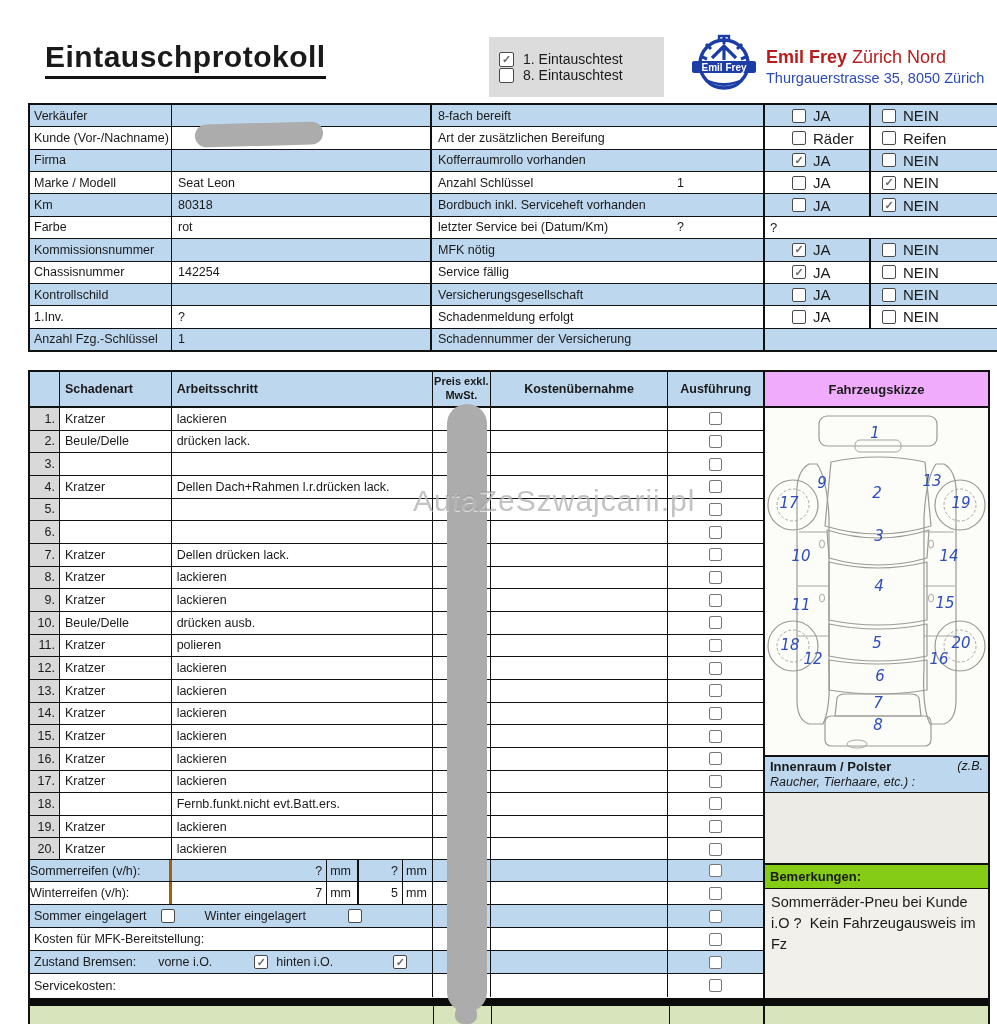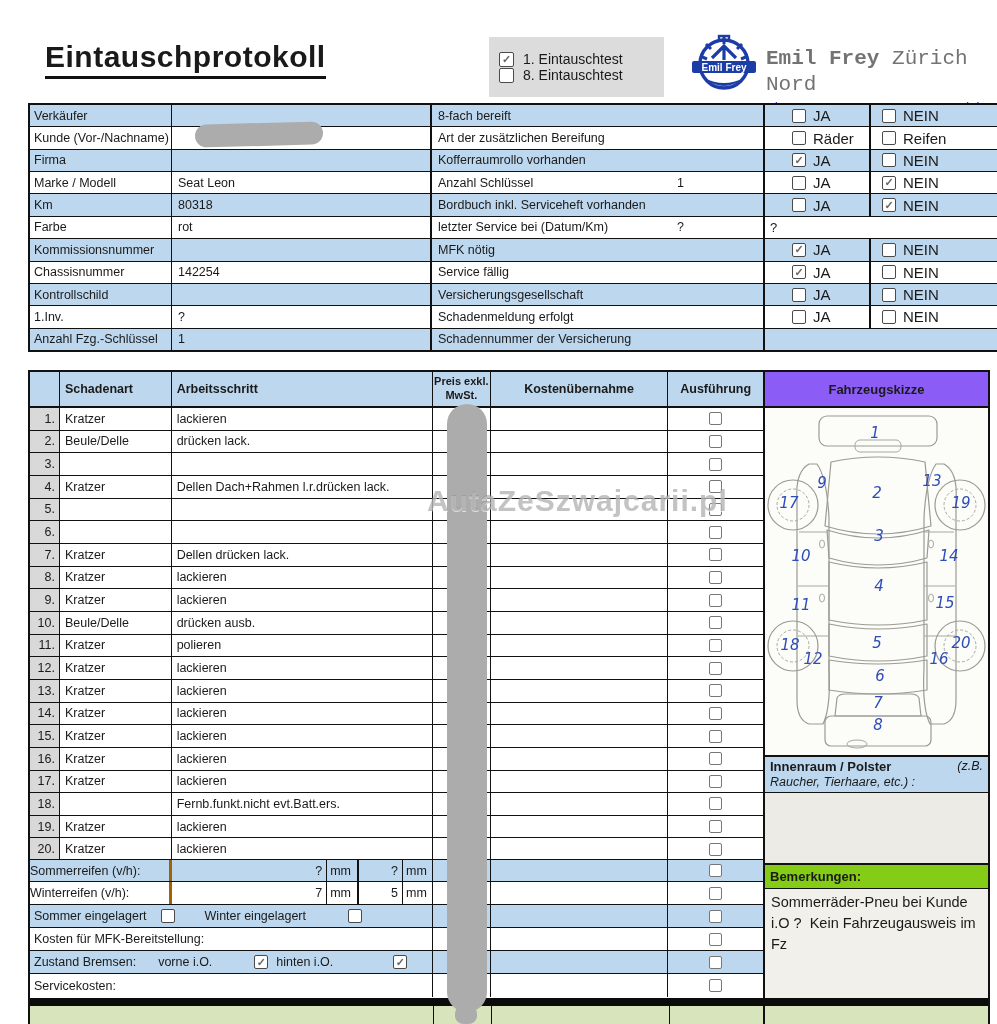--- a/index.html
+++ b/index.html
@@ -7,21 +7,21 @@
   .page { position:relative; width:997px; height:1024px; background:#fff; overflow:hidden; }
 
   
   .title { position:absolute; left:45px; top:40px; font-size:30px; font-weight:bold; letter-spacing:.5px;
            border-bottom:3px solid #111; padding-bottom:2px; }
   .testsbox { position:absolute; left:489px; top:37px; width:175px; height:60px; background:#dcdcdc;
               display:flex; flex-direction:column; justify-content:center; padding:4px 10px; }
   .testrow { display:flex; align-items:center; gap:9px; font-size:14px; }
   .logo { position:absolute; left:686px; top:34px; }
   .cotext { position:absolute; left:766px; top:46px; line-height:1.25; }
-  .coline1 { font-size:21px; color:#737373;font-family:Liberation Mono, monospace; }
+  .coline1 { font-size:18px; color:#b91c1c; }
   .coline1 b { font-weight:bold; }
   .coline2 { font-size:14.5px; color:#2b4bb5; }
 
   
   .cb { display:inline-flex; align-items:center; justify-content:center; flex:none;
         width:14px; height:14px; background:#fff; border:1.6px solid #4a4a4a; border-radius:2px; }
   .cb.big { width:15px; height:15px; }
   .cb.checked::after { content:"✓"; font-size:11px; color:#6b6b6b; font-weight:bold; line-height:1; }
 
   
@@ -76,21 +76,21 @@
   .sp-v2 { width:44px; border-right:1px solid #111; justify-content:flex-end; padding-right:4px; }
   .sp-mm2 { width:30px; border-right:1px solid #111; padding-left:3px; }
   .sp-merge { width:404px; border-right:1px solid #111; padding-left:4px; gap:8px; }
   .sp-pre { width:58px; border-right:1px solid #111; }
   .sp-kos { width:178px; border-right:1px solid #111; }
   .sp-aus { width:95px; justify-content:center; }
   .sp-aus .cb { width:13px; height:13px; border-color:#777; }
 
   
   .dright { width:223px; display:flex; flex-direction:column; background:#fcfcf9; }
-  .rh1 { height:36px; background:#8b5cf6; border-bottom:2px solid #111; display:flex; align-items:center; justify-content:center; font-weight:bold; font-size:13px; }
+  .rh1 { height:36px; background:#f0abfc; border-bottom:2px solid #111; display:flex; align-items:center; justify-content:center; font-weight:bold; font-size:13px; }
   .rsketch { height:349px; border-bottom:2px solid #111; }
   .rinn { height:36px; background:#bdd7ee; border-bottom:1px solid #111; padding:2px 5px; font-size:12.5px; line-height:1.25; }
   .rinn .l1 { display:flex; justify-content:space-between; }
   .rinn b { font-size:13px; }
   .rinn i { font-style:italic; }
   .rempty { height:72px; background:#ecebe5; border-bottom:2px solid #111; }
   .rbemh { height:24px; background:#84cc16; border-bottom:1px solid #111; display:flex; align-items:center; padding-left:5px; font-weight:bold; font-size:13px; }
   .rbemt { height:109px; background:#f1f0ea; padding:3px 6px; font-size:14.5px; line-height:1.45; white-space:pre-wrap; }
 
   .blackbar { height:8px; background:#0b0b0b; }
@@ -101,21 +101,21 @@
   
   .rsketch svg { display:block; }
   .sk-line { fill:none; stroke:#9b9b93; stroke-width:1.2; stroke-linejoin:round; }
   .sk-thin { fill:none; stroke:#a8a8a0; stroke-width:1; }
   #sketch-numbers text { fill:#2e4db8; font-size:15px; font-style:italic; font-family:"DejaVu Sans", sans-serif; text-anchor:middle; }
 
   
   .blob-kunde { position:absolute; left:195px; top:123px; width:128px; height:23px; background:#acacac; border-radius:12px; transform:rotate(-1.5deg); z-index:5; }
   .blob-preis { position:absolute; left:447px; top:404px; width:40px; height:608px; background:#acacac; border-radius:20px; z-index:5; }
   .blob-tail { position:absolute; left:455px; top:1004px; width:22px; height:20px; background:#acacac; border-radius:50% 50% 40% 40%; z-index:5; }
-  .watermark { position:absolute; left:427px; top:484px; z-index:6; font-size:30px; font-weight:bold;
+  .watermark { position:absolute; left:413px; top:484px; z-index:6; font-size:30px; font-weight:normal;
                color:rgba(145,145,145,0.55); letter-spacing:1px; text-shadow:0 1px 0 rgba(255,255,255,.6); }
 </style>
 </head>
 <body>
 
 <div class="page">
 
   <div class="title">Eintauschprotokoll</div>
 
   <div class="testsbox">

